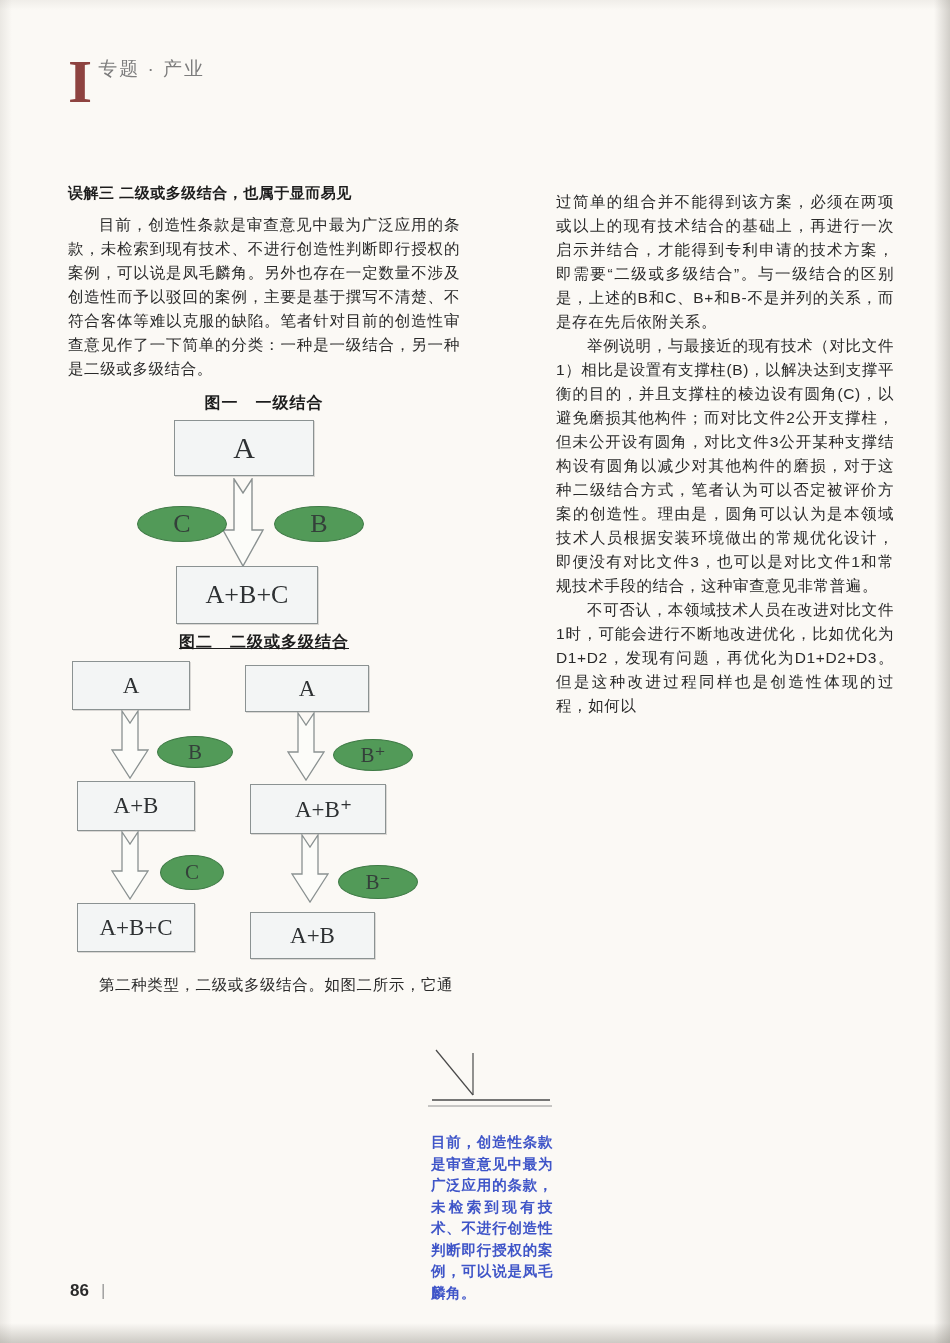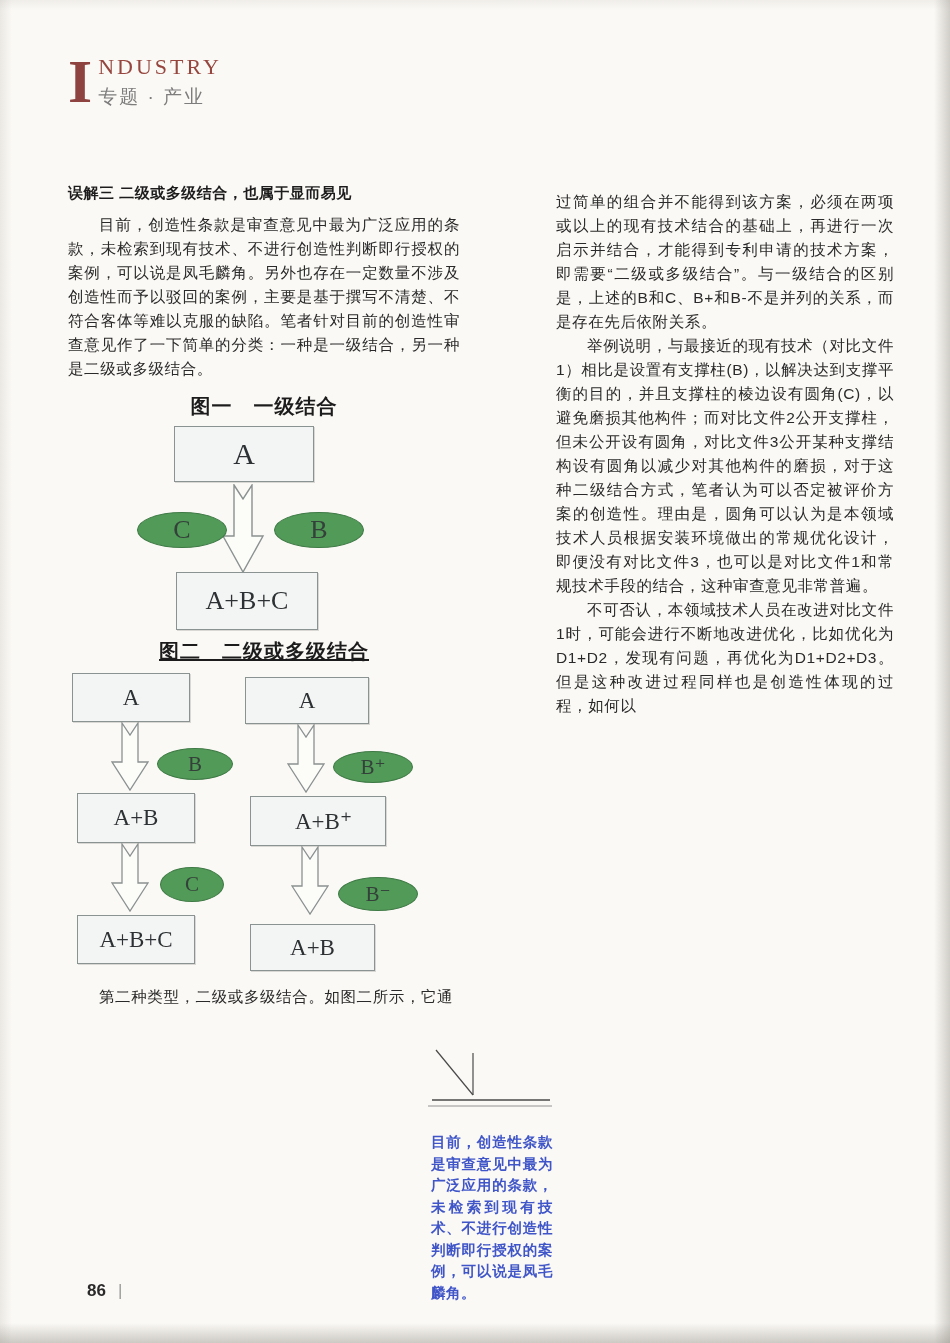--- a/index.html
+++ b/index.html
@@ -33,21 +33,21 @@
   .col-right{position:absolute;left:556px;top:190px;width:338px;}
   .heading{
     font-size:15px;font-weight:bold;color:#1c1c1c;letter-spacing:0.5px;margin:0 0 10px 0;
   }
   p.body-text{
     margin:0;font-size:15.5px;line-height:24px;color:#2a2a2a;
     text-align:justify;text-indent:2em;letter-spacing:0.6px;
   }
   p.no-indent{text-indent:0;}
   .fig-caption{
-    text-align:center;font-weight:bold;font-size:20px;color:#1c1c1c;
+    text-align:center;font-weight:bold;font-size:16px;color:#1c1c1c;
     margin:12px 0 4px 0;letter-spacing:1px;
   }
   .figure{position:relative;}
   .fig1{height:212px;}
   .fig2{height:312px;margin-bottom:4px;}
   .fbox{
     position:absolute;background:#f3f5f5;border:1.5px solid #8b9292;
     display:flex;align-items:center;justify-content:center;
     font-family:"Liberation Serif","DejaVu Serif",serif;color:#2e3133;
     box-shadow:1px 1px 0 rgba(120,120,120,0.25);
@@ -64,31 +64,30 @@
   .fellipse.sm{font-size:21px;}
   .arrow-svg{position:absolute;}
   
   .quote-decor{position:absolute;left:428px;top:1044px;}
   .pull-quote{
     position:absolute;left:431px;top:1132px;width:122px;
     color:#3f55c8;font-weight:bold;font-size:14.5px;line-height:21.5px;
     text-align:justify;letter-spacing:0.5px;
   }
   
-  .page-num{position:absolute;left:87px;top:1281px;font-size:17px;font-weight:bold;color:#2a2a2a;}
+  .page-num{position:absolute;left:70px;top:1281px;font-size:17px;font-weight:bold;color:#2a2a2a;}
   .page-num .bar{font-weight:normal;color:#9a9a9a;margin-left:12px;}
 </style>
 </head>
 <body>
 
 <div class="page">
 
   <div class="masthead">
     <span class="initial">I</span>
-    <div class="brand">NDUSTRY</div>
     <div class="subtitle">专题 · 产业</div>
   </div>
 
   <div class="col-left">
     <h2 class="heading">误解三 二级或多级结合，也属于显而易见</h2>
     <p class="body-text">目前，创造性条款是审查意见中最为广泛应用的条款，未检索到现有技术、不进行创造性判断即行授权的案例，可以说是凤毛麟角。另外也存在一定数量不涉及创造性而予以驳回的案例，主要是基于撰写不清楚、不符合客体等难以克服的缺陷。笔者针对目前的创造性审查意见作了一下简单的分类：一种是一级结合，另一种是二级或多级结合。</p>
 
     <div class="fig-caption">图一　一级结合</div>
 
     <div class="figure fig1">

